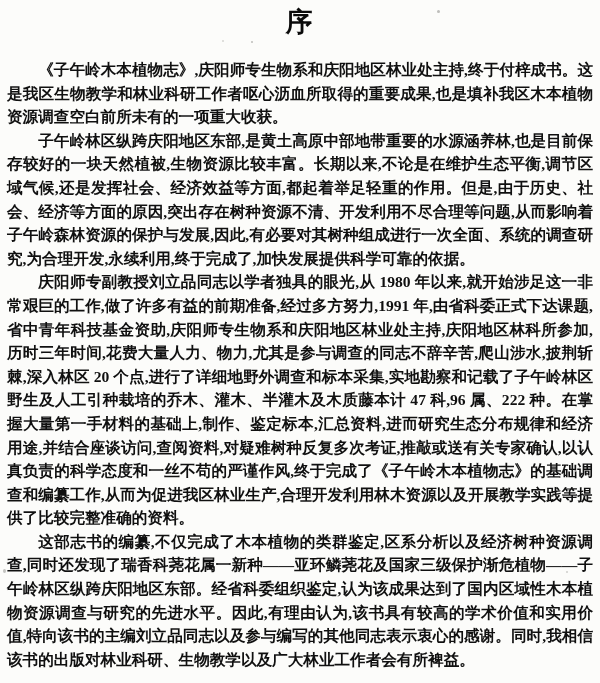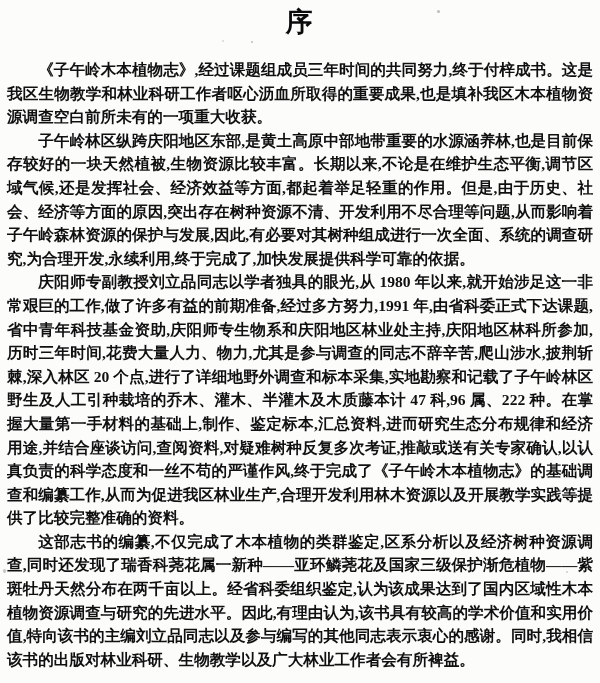--- a/index.html
+++ b/index.html
@@ -52,26 +52,26 @@
   .speck.s3 { left: 222px; top: 40px; width: 2px; height: 2px; opacity: 0.35; }
   .speck.s4 { left: 566px; top: 571px; width: 2px; height: 2px; opacity: 0.4; }
   .speck.s5 { left: 3px; top: 569px; width: 3px; height: 4px; opacity: 0.5; }
 </style>
 </head>
 <body>
 
 <div class="page" style="background: rgb(252, 252, 250); color: rgb(16, 16, 16);">
   <h1 class="title">序</h1>
 
-  <p class="para">《子午岭木本植物志》,经过课题组成员三年时间的共同努力,终于付梓成书。这是我区生物教学和林业科研工作者呕心沥血所取得的重要成果,也是填补我区木本植物资源调查空白前所未有的一项重大收获。</p>
+  <p class="para">《子午岭木本植物志》,庆阳师专生物系和庆阳地区林业处主持,终于付梓成书。这是我区生物教学和林业科研工作者呕心沥血所取得的重要成果,也是填补我区木本植物资源调查空白前所未有的一项重大收获。</p>
 
   <p class="para">子午岭林区纵跨庆阳地区东部,是黄土高原中部地带重要的水源涵养林,也是目前保存较好的一块天然植被,生物资源比较丰富。长期以来,不论是在维护生态平衡,调节区域气候,还是发挥社会、经济效益等方面,都起着举足轻重的作用。但是,由于历史、社会、经济等方面的原因,突出存在树种资源不清、开发利用不尽合理等问题,从而影响着子午岭森林资源的保护与发展,因此,有必要对其树种组成进行一次全面、系统的调查研究,为合理开发,永续利用,终于完成了,加快发展提供科学可靠的依据。</p>
 
   <p class="para">庆阳师专副教授刘立品同志以学者独具的眼光,从 1980 年以来,就开始涉足这一非常艰巨的工作,做了许多有益的前期准备,经过多方努力,1991 年,由省科委正式下达课题,省中青年科技基金资助,庆阳师专生物系和庆阳地区林业处主持,庆阳地区林科所参加,历时三年时间,花费大量人力、物力,尤其是参与调查的同志不辞辛苦,爬山涉水,披荆斩棘,深入林区 20 个点,进行了详细地野外调查和标本采集,实地勘察和记载了子午岭林区野生及人工引种栽培的乔木、灌木、半灌木及木质藤本计 47 科,96 属、222 种。在掌握大量第一手材料的基础上,制作、鉴定标本,汇总资料,进而研究生态分布规律和经济用途,并结合座谈访问,查阅资料,对疑难树种反复多次考证,推敲或送有关专家确认,以认真负责的科学态度和一丝不苟的严谨作风,终于完成了《子午岭木本植物志》的基础调查和编纂工作,从而为促进我区林业生产,合理开发利用林木资源以及开展教学实践等提供了比较完整准确的资料。</p>
 
-  <p class="para">这部志书的编纂,不仅完成了木本植物的类群鉴定,区系分析以及经济树种资源调查,同时还发现了瑞香科荛花属一新种——亚环鳞荛花及国家三级保护渐危植物——紫斑牡丹天然分布在两千亩以上。经省科委组织鉴定,认为该成果达到了国内区域性木本植物资源调查与研究的先进水平。因此,有理由认为,该书具有较高的学术价值和实用价值,特向该书的主编刘立品同志以及参与编写的其他同志表示衷心的感谢。同时,我相信该书的出版对林业科研、生物教学以及广大林业工作者会有所裨益。</p>
+  <p class="para">这部志书的编纂,不仅完成了木本植物的类群鉴定,区系分析以及经济树种资源调查,同时还发现了瑞香科荛花属一新种——亚环鳞荛花及国家三级保护渐危植物——子午岭林区纵跨庆阳地区东部。经省科委组织鉴定,认为该成果达到了国内区域性木本植物资源调查与研究的先进水平。因此,有理由认为,该书具有较高的学术价值和实用价值,特向该书的主编刘立品同志以及参与编写的其他同志表示衷心的感谢。同时,我相信该书的出版对林业科研、生物教学以及广大林业工作者会有所裨益。</p>
 
   <span class="speck s1"></span>
   <span class="speck s2"></span>
   <span class="speck s3"></span>
   <span class="speck s4"></span>
   <span class="speck s5"></span>
 </div>
 
 </body></html>

